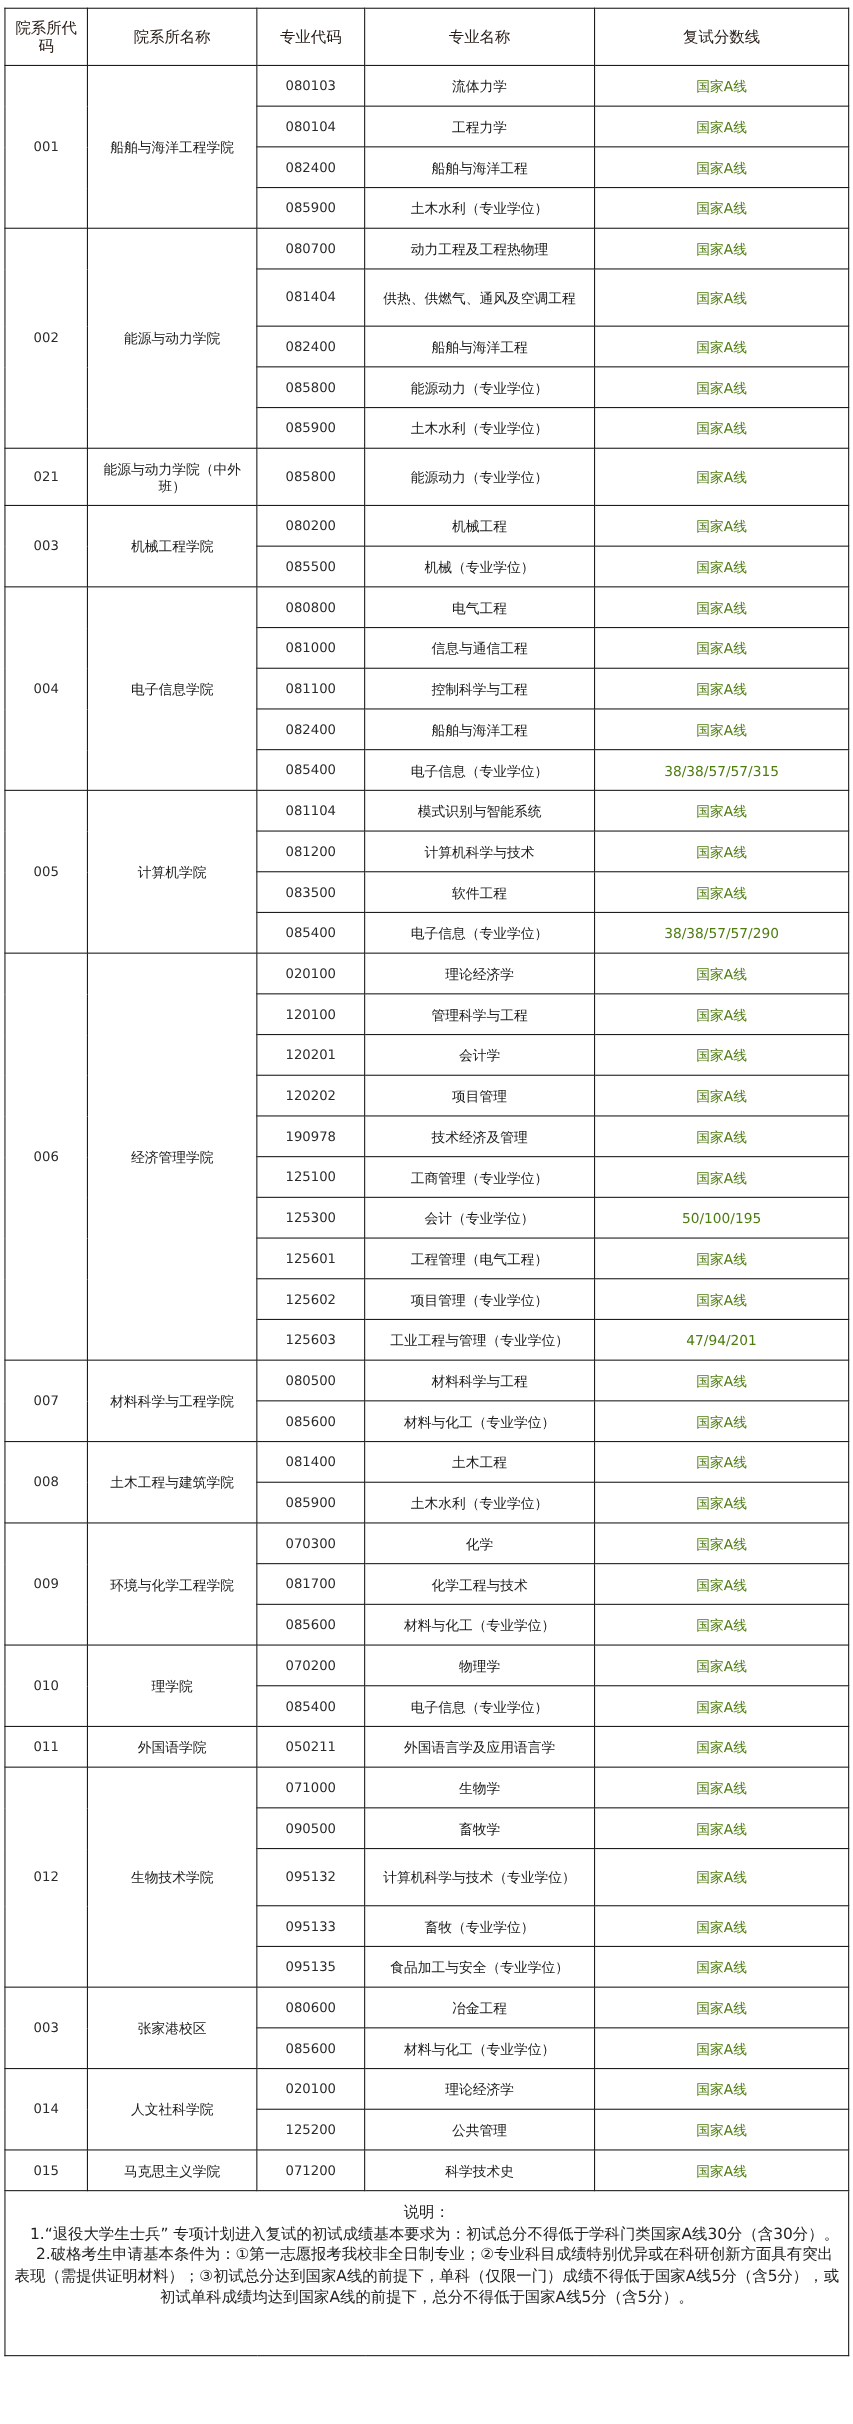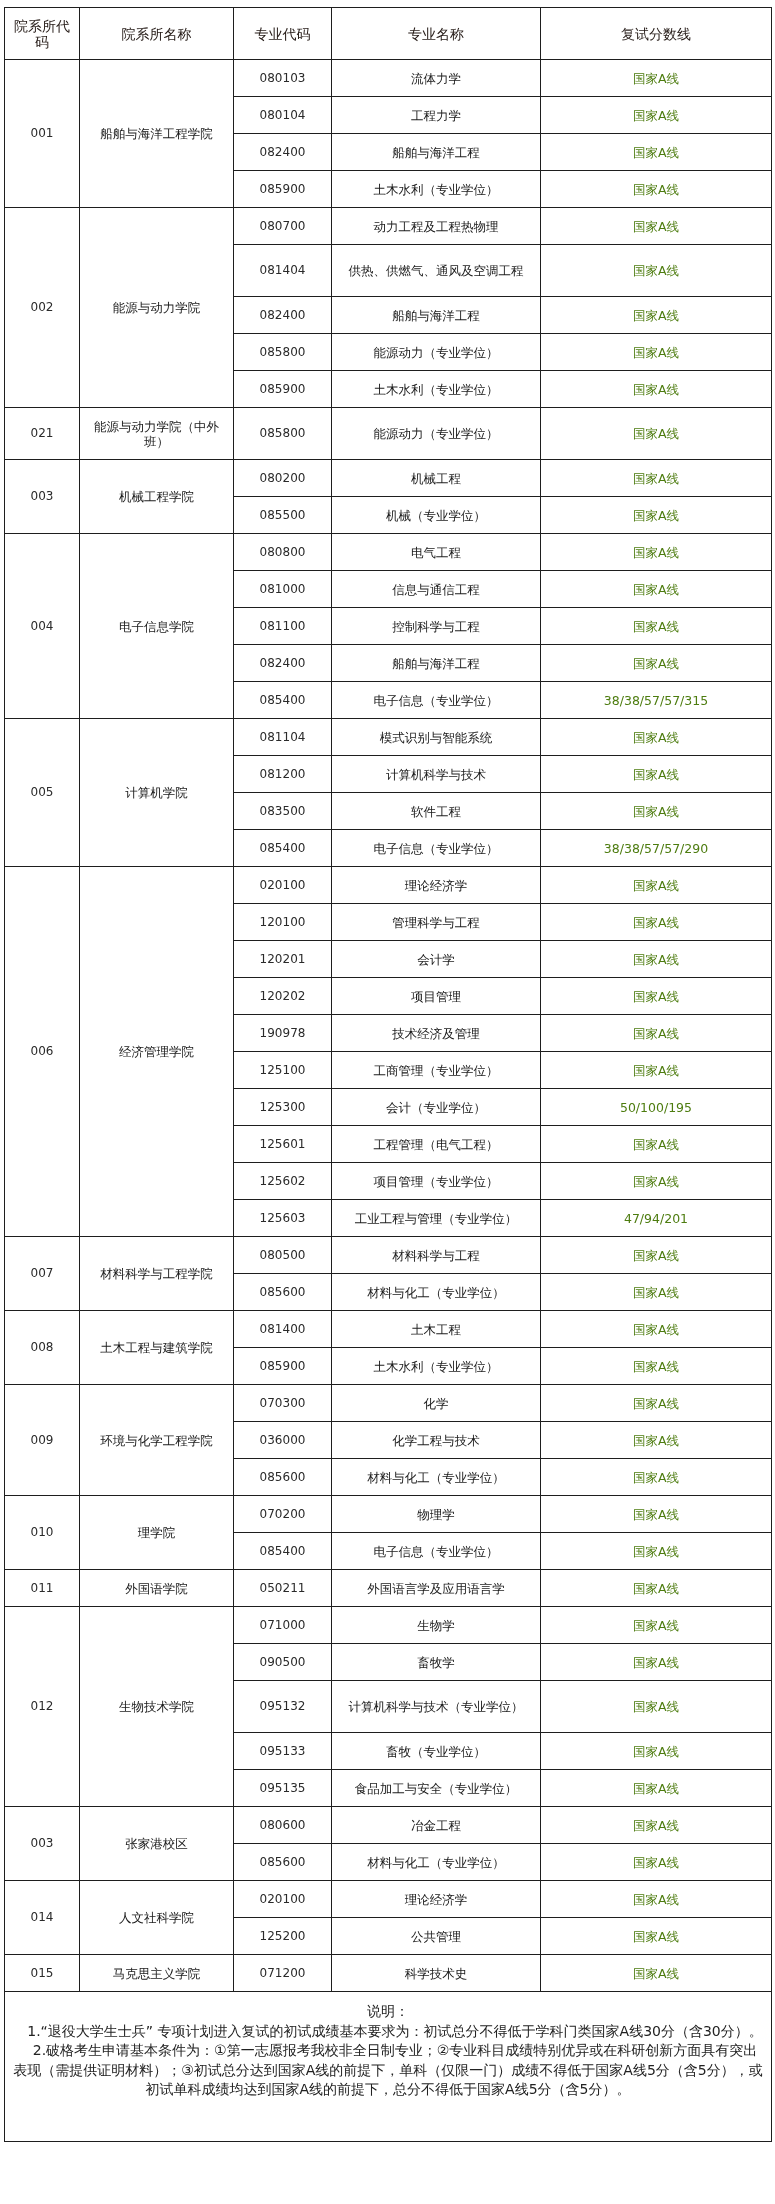--- a/index.html
+++ b/index.html
@@ -258,21 +258,21 @@
         <td class="score-val">国家A线</td>
       </tr>
       <tr class="r">
         <td class="code" rowspan="3">009</td>
         <td rowspan="3">环境与化学工程学院</td>
         <td class="mcode">070300</td>
         <td>化学</td>
         <td class="score-val">国家A线</td>
       </tr>
       <tr class="r">
-        <td class="mcode">036000</td>
+        <td class="mcode">081700</td>
         <td>化学工程与技术</td>
         <td class="score-val">国家A线</td>
       </tr>
       <tr class="r">
         <td class="mcode">085600</td>
         <td>材料与化工（专业学位）</td>
         <td class="score-val">国家A线</td>
       </tr>
       <tr class="r">
         <td class="code" rowspan="2">010</td>

